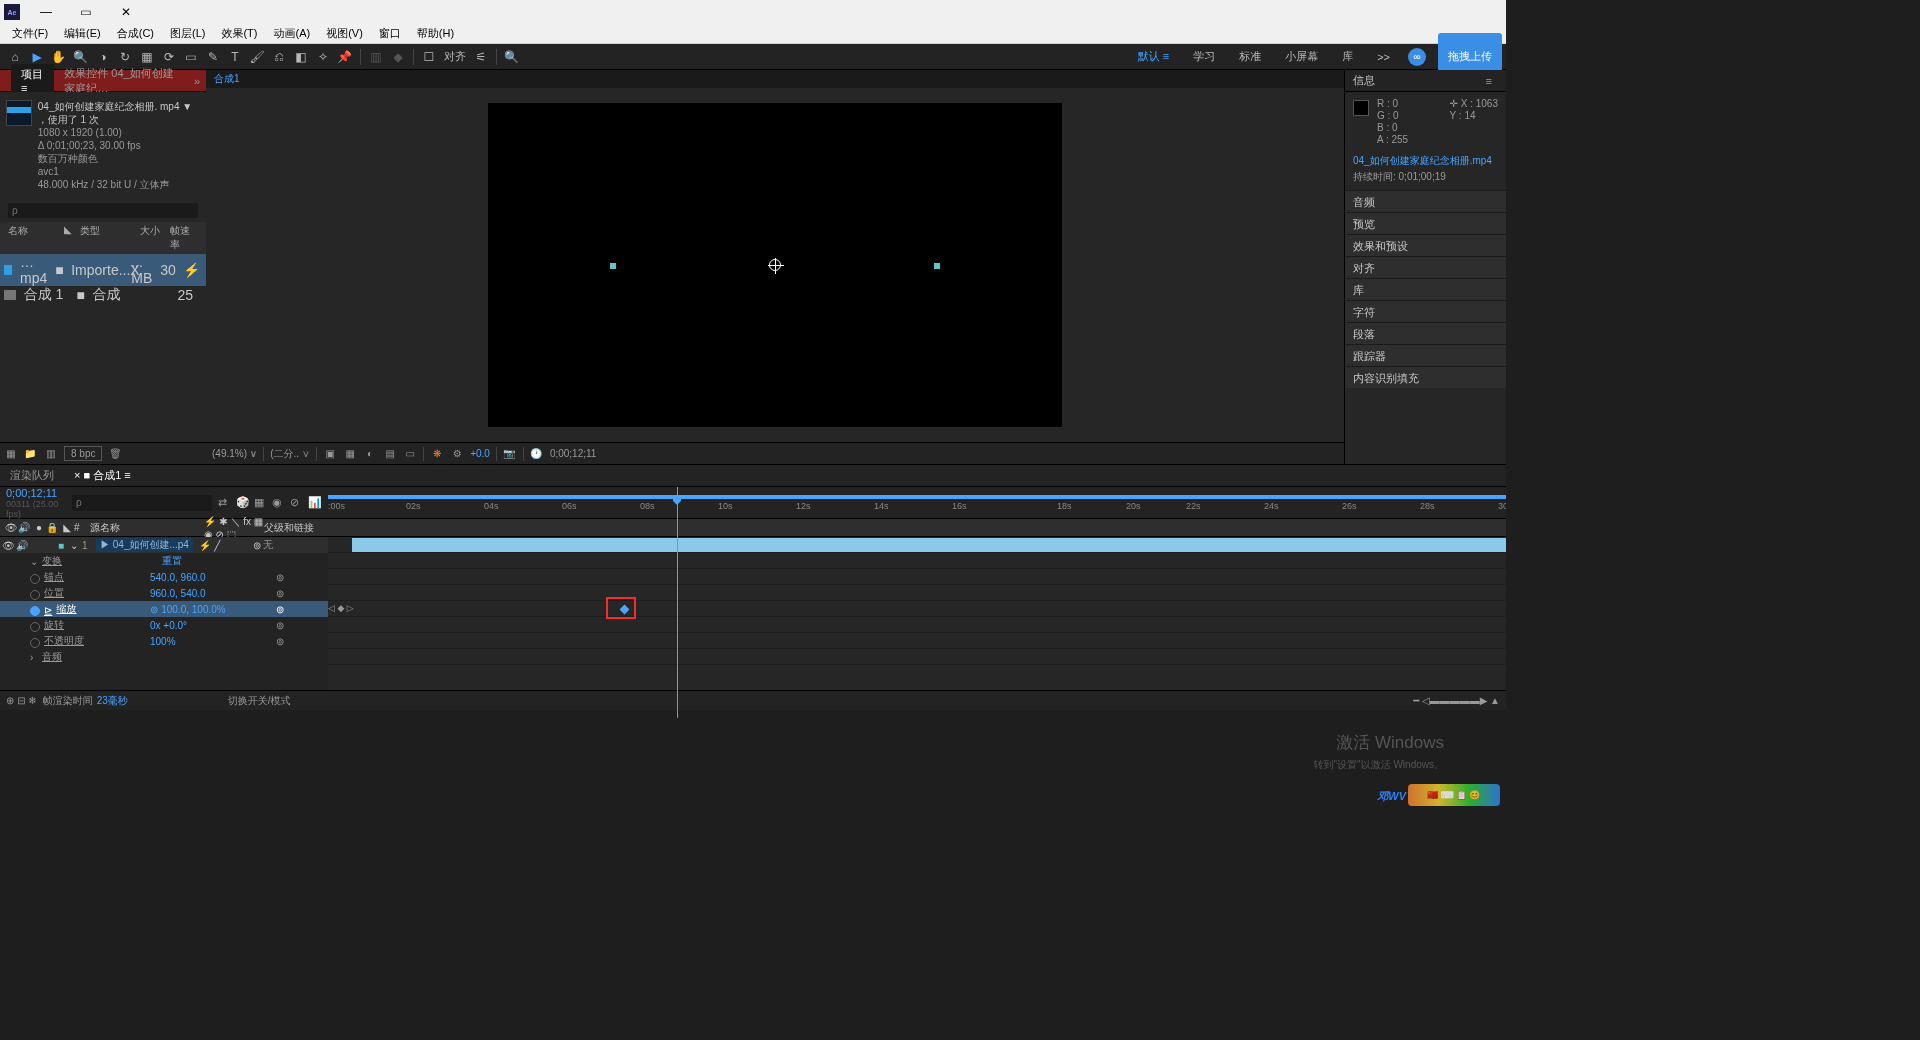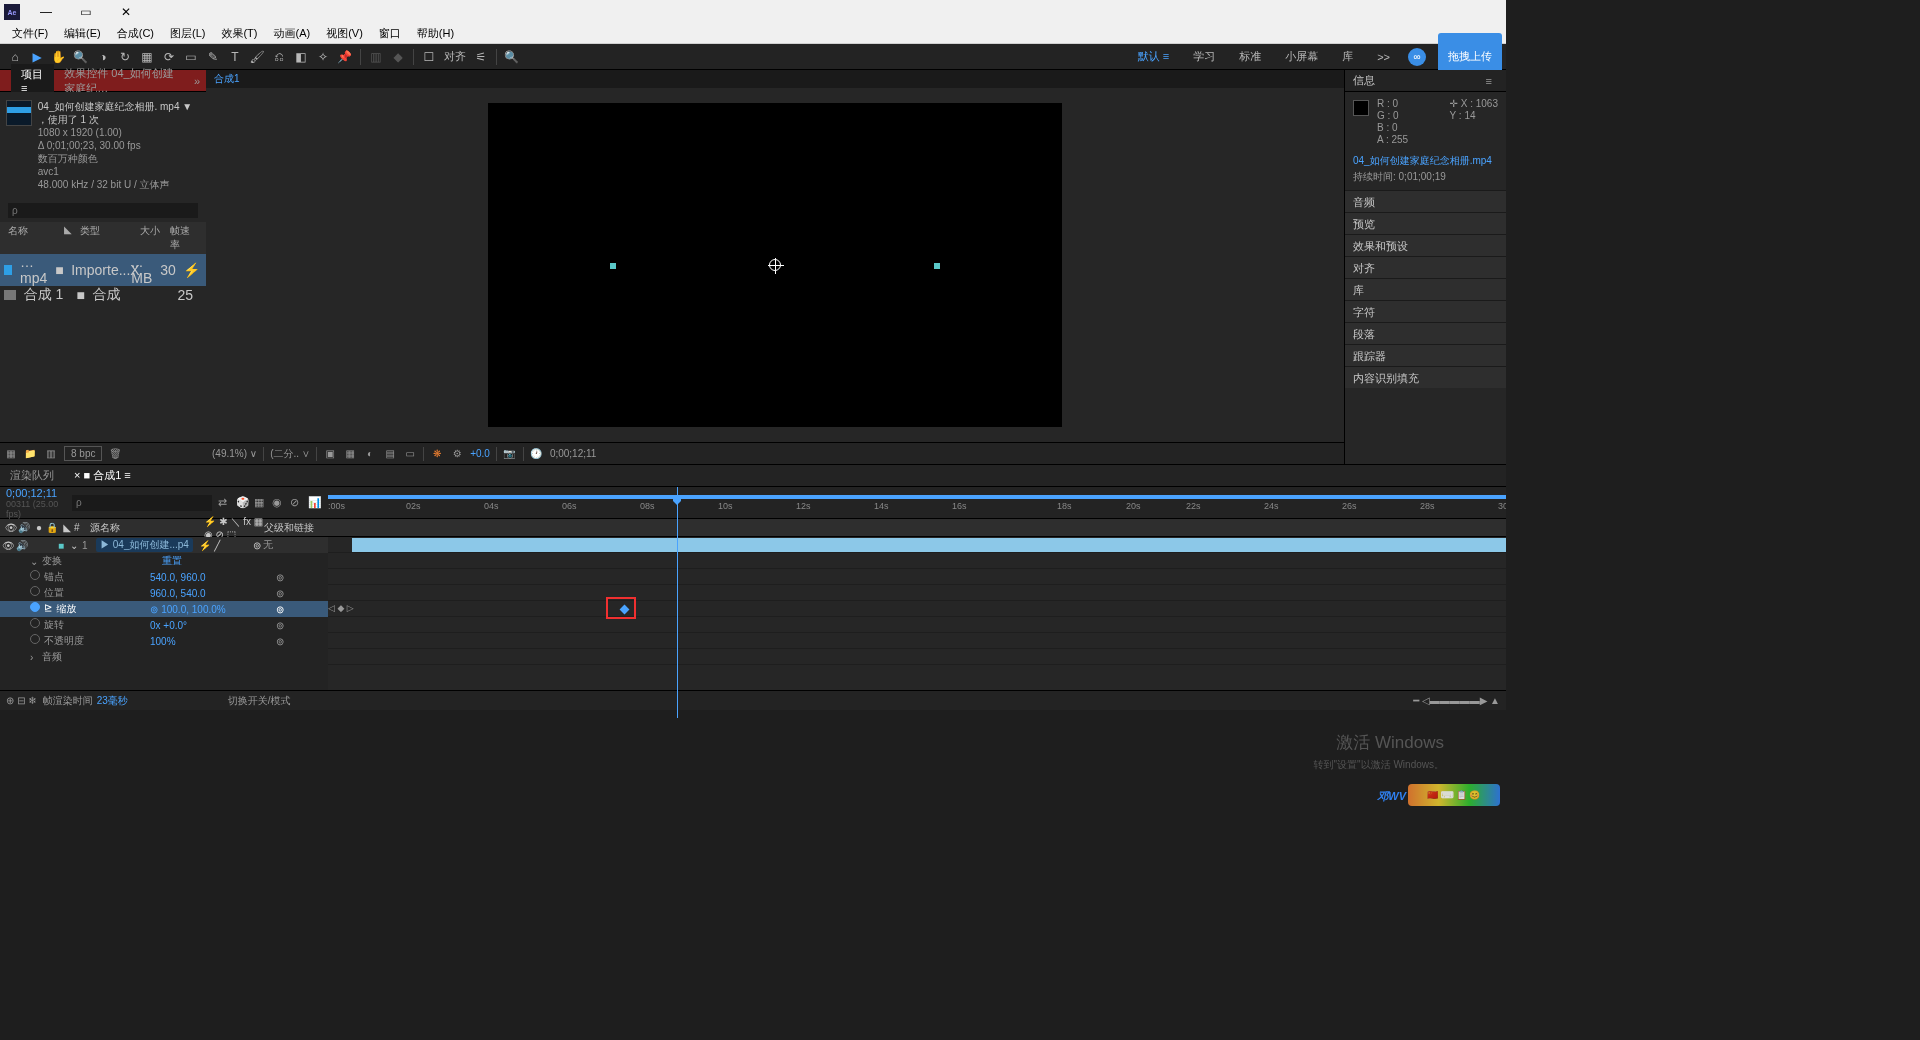--- a/index.html
+++ b/index.html
@@ -115,21 +115,21 @@
 .tl-cols-right{flex:1;}
 .tl-body{flex:1;display:flex;overflow:hidden;position:relative;}
 .tl-layers{width:328px;background:#232323;}
 .layer-row{height:16px;display:flex;align-items:center;font-size:10px;padding:0 2px;}
 .layer-row.main{background:#2e2e2e;}
 .layer-row .tw{width:12px;}
 .layer-row .num{width:14px;color:#999;}
 .layer-row .clip{background:#1a3a5a;padding:0 4px;color:#8cb8d8;white-space:nowrap;overflow:hidden;border-radius:2px;}
 .layer-row.prop{padding-left:30px;color:#999;}
 .layer-row.prop.sel{background:#3a5a7a;color:#fff;}
-.layer-row .propname{width:120px;display:flex;align-items:flex-start;gap:4px;}
+.layer-row .propname{width:120px;display:flex;align-items:flex-end;gap:4px;text-decoration:underline;}
 .layer-row .propval{color:#4aa3ff;font-size:10px;}
 .layer-row .stopwatch{width:10px;height:10px;border:1px solid #666;border-radius:50%;}
 .layer-row .stopwatch.on{background:#4aa3ff;border-color:#4aa3ff;}
 .tl-tracks{flex:1;position:relative;background:#262626;}
 .track-row{height:16px;border-bottom:1px solid #1e1e1e;position:relative;}
 .clip-bar{position:absolute;top:1px;height:14px;background:#8cc8e8;left:24px;right:0;}
 .kf{position:absolute;width:7px;height:7px;background:#4aa3ff;transform:rotate(45deg);top:5px;}
 .red-box{position:absolute;border:2px solid #f03030;width:30px;height:22px;}
 .playhead-line{position:absolute;top:0;bottom:0;width:1px;background:#4aa3ff;}
 .kf-nav{position:absolute;left:0;display:flex;align-items:center;font-size:9px;color:#999;gap:1px;}

